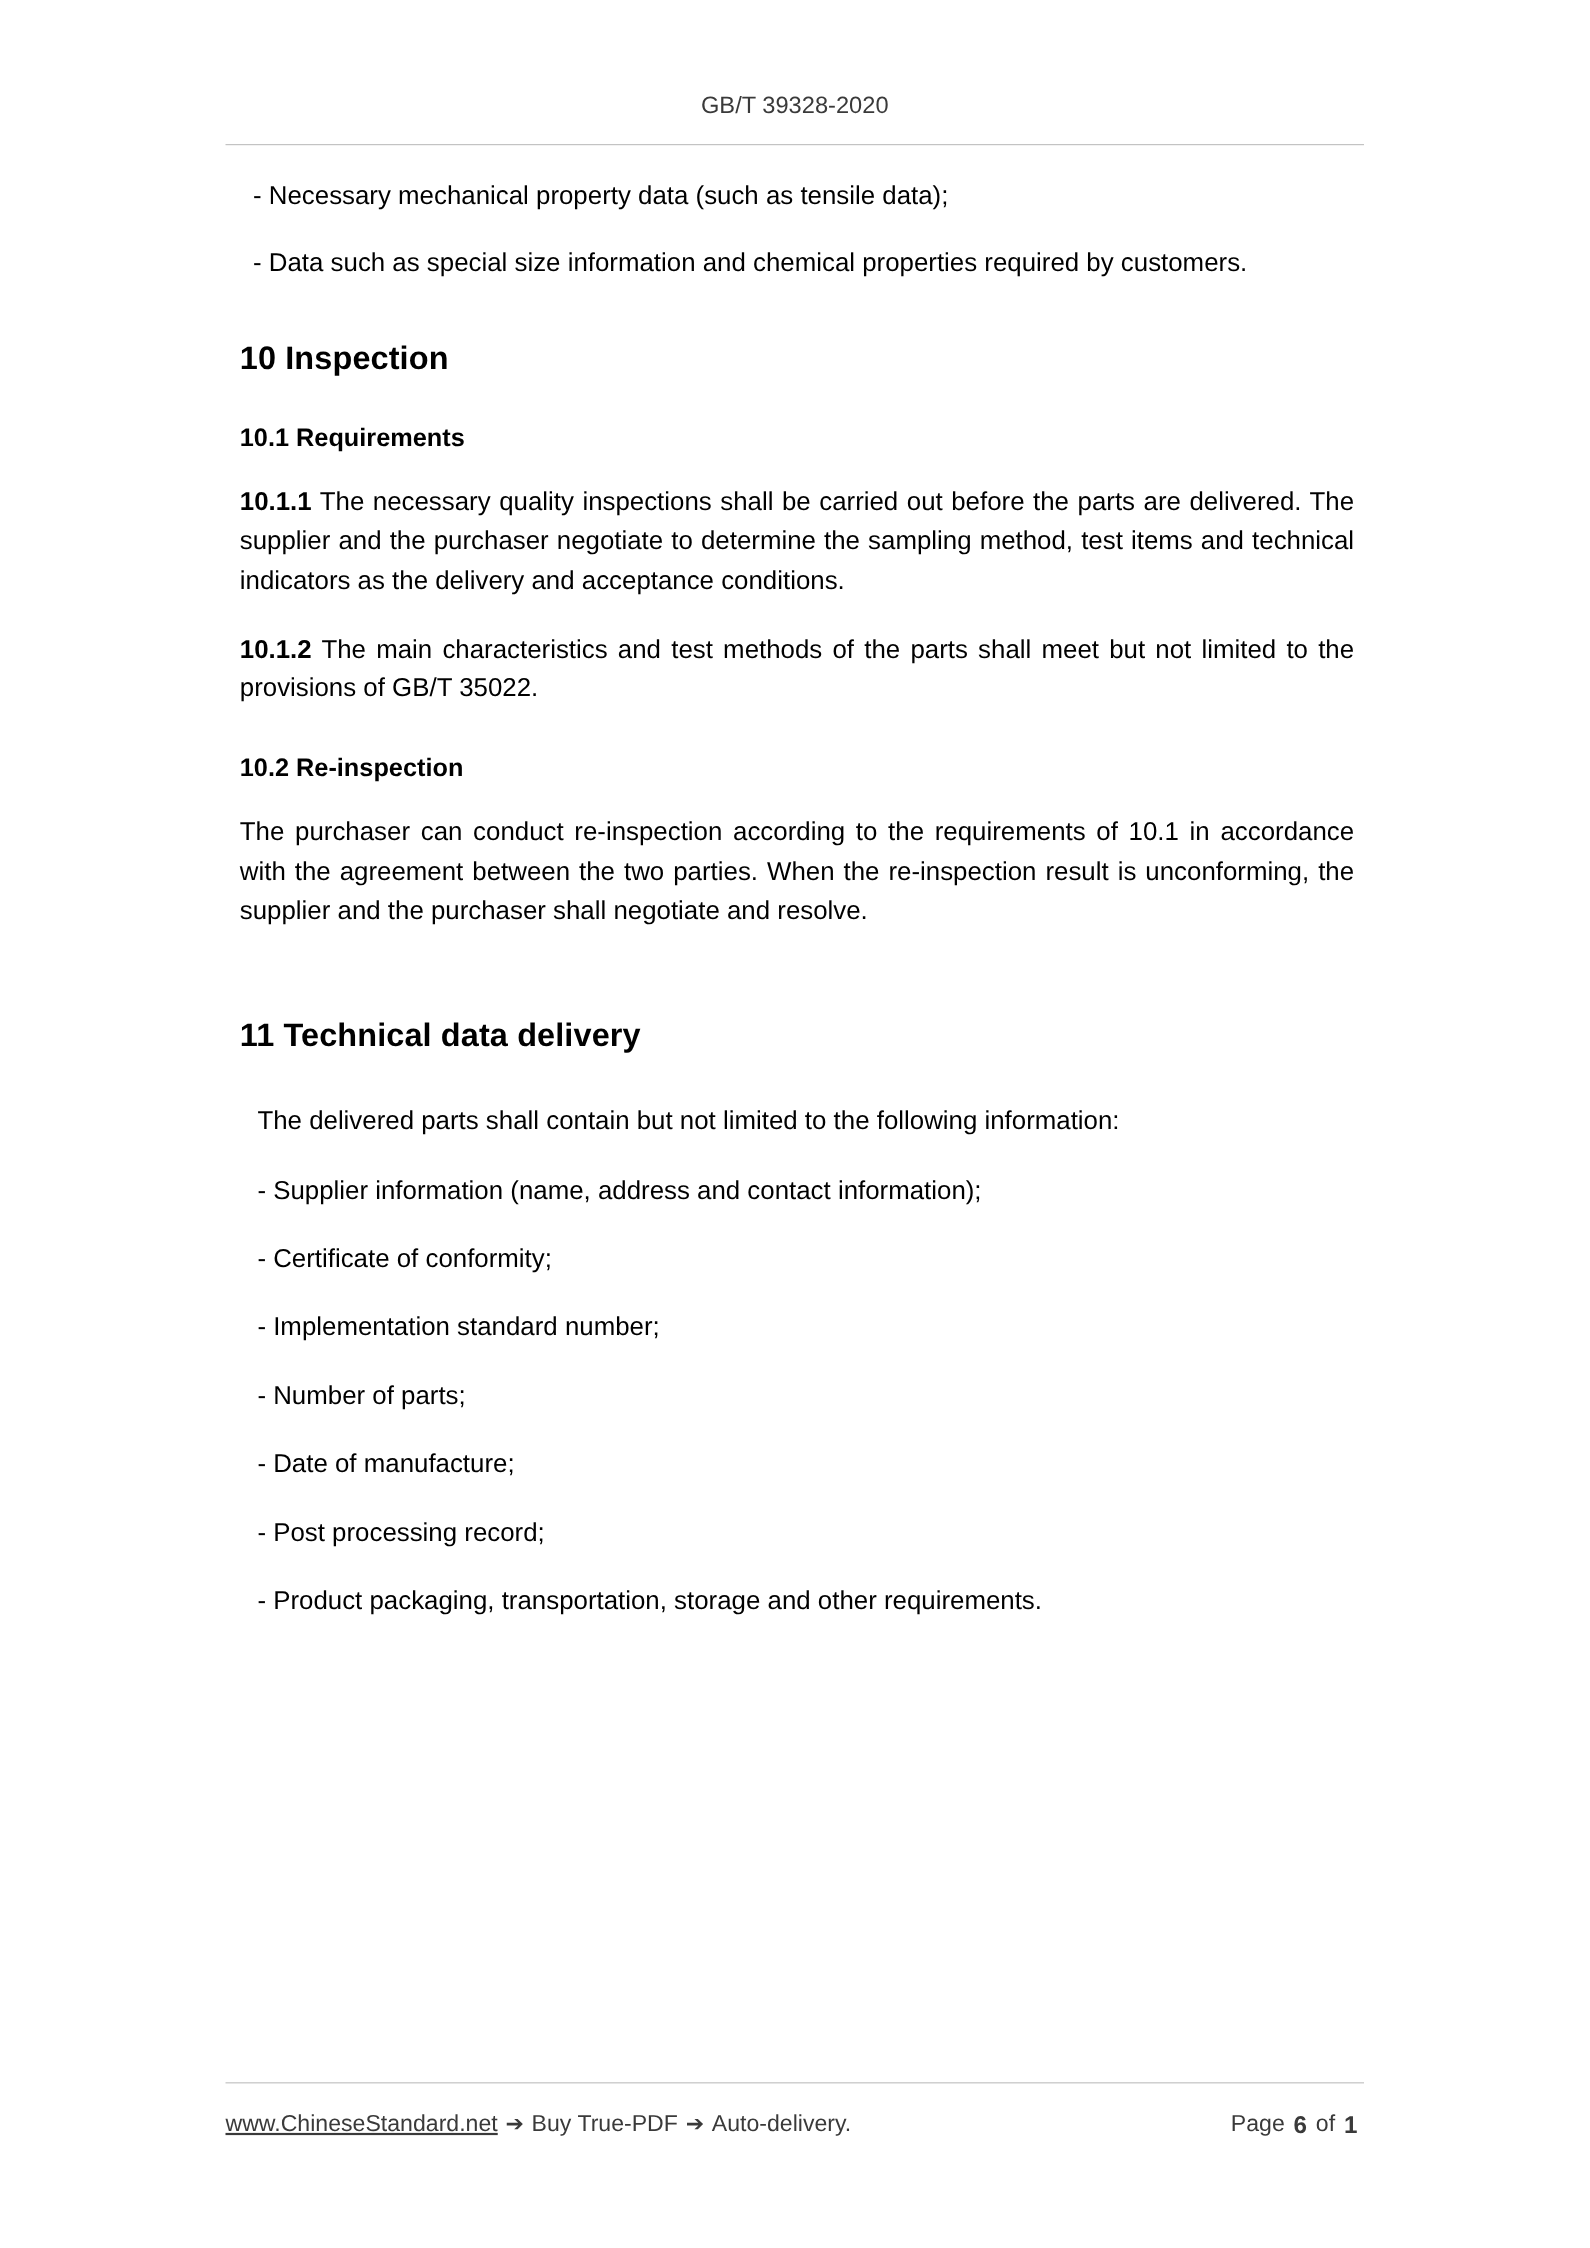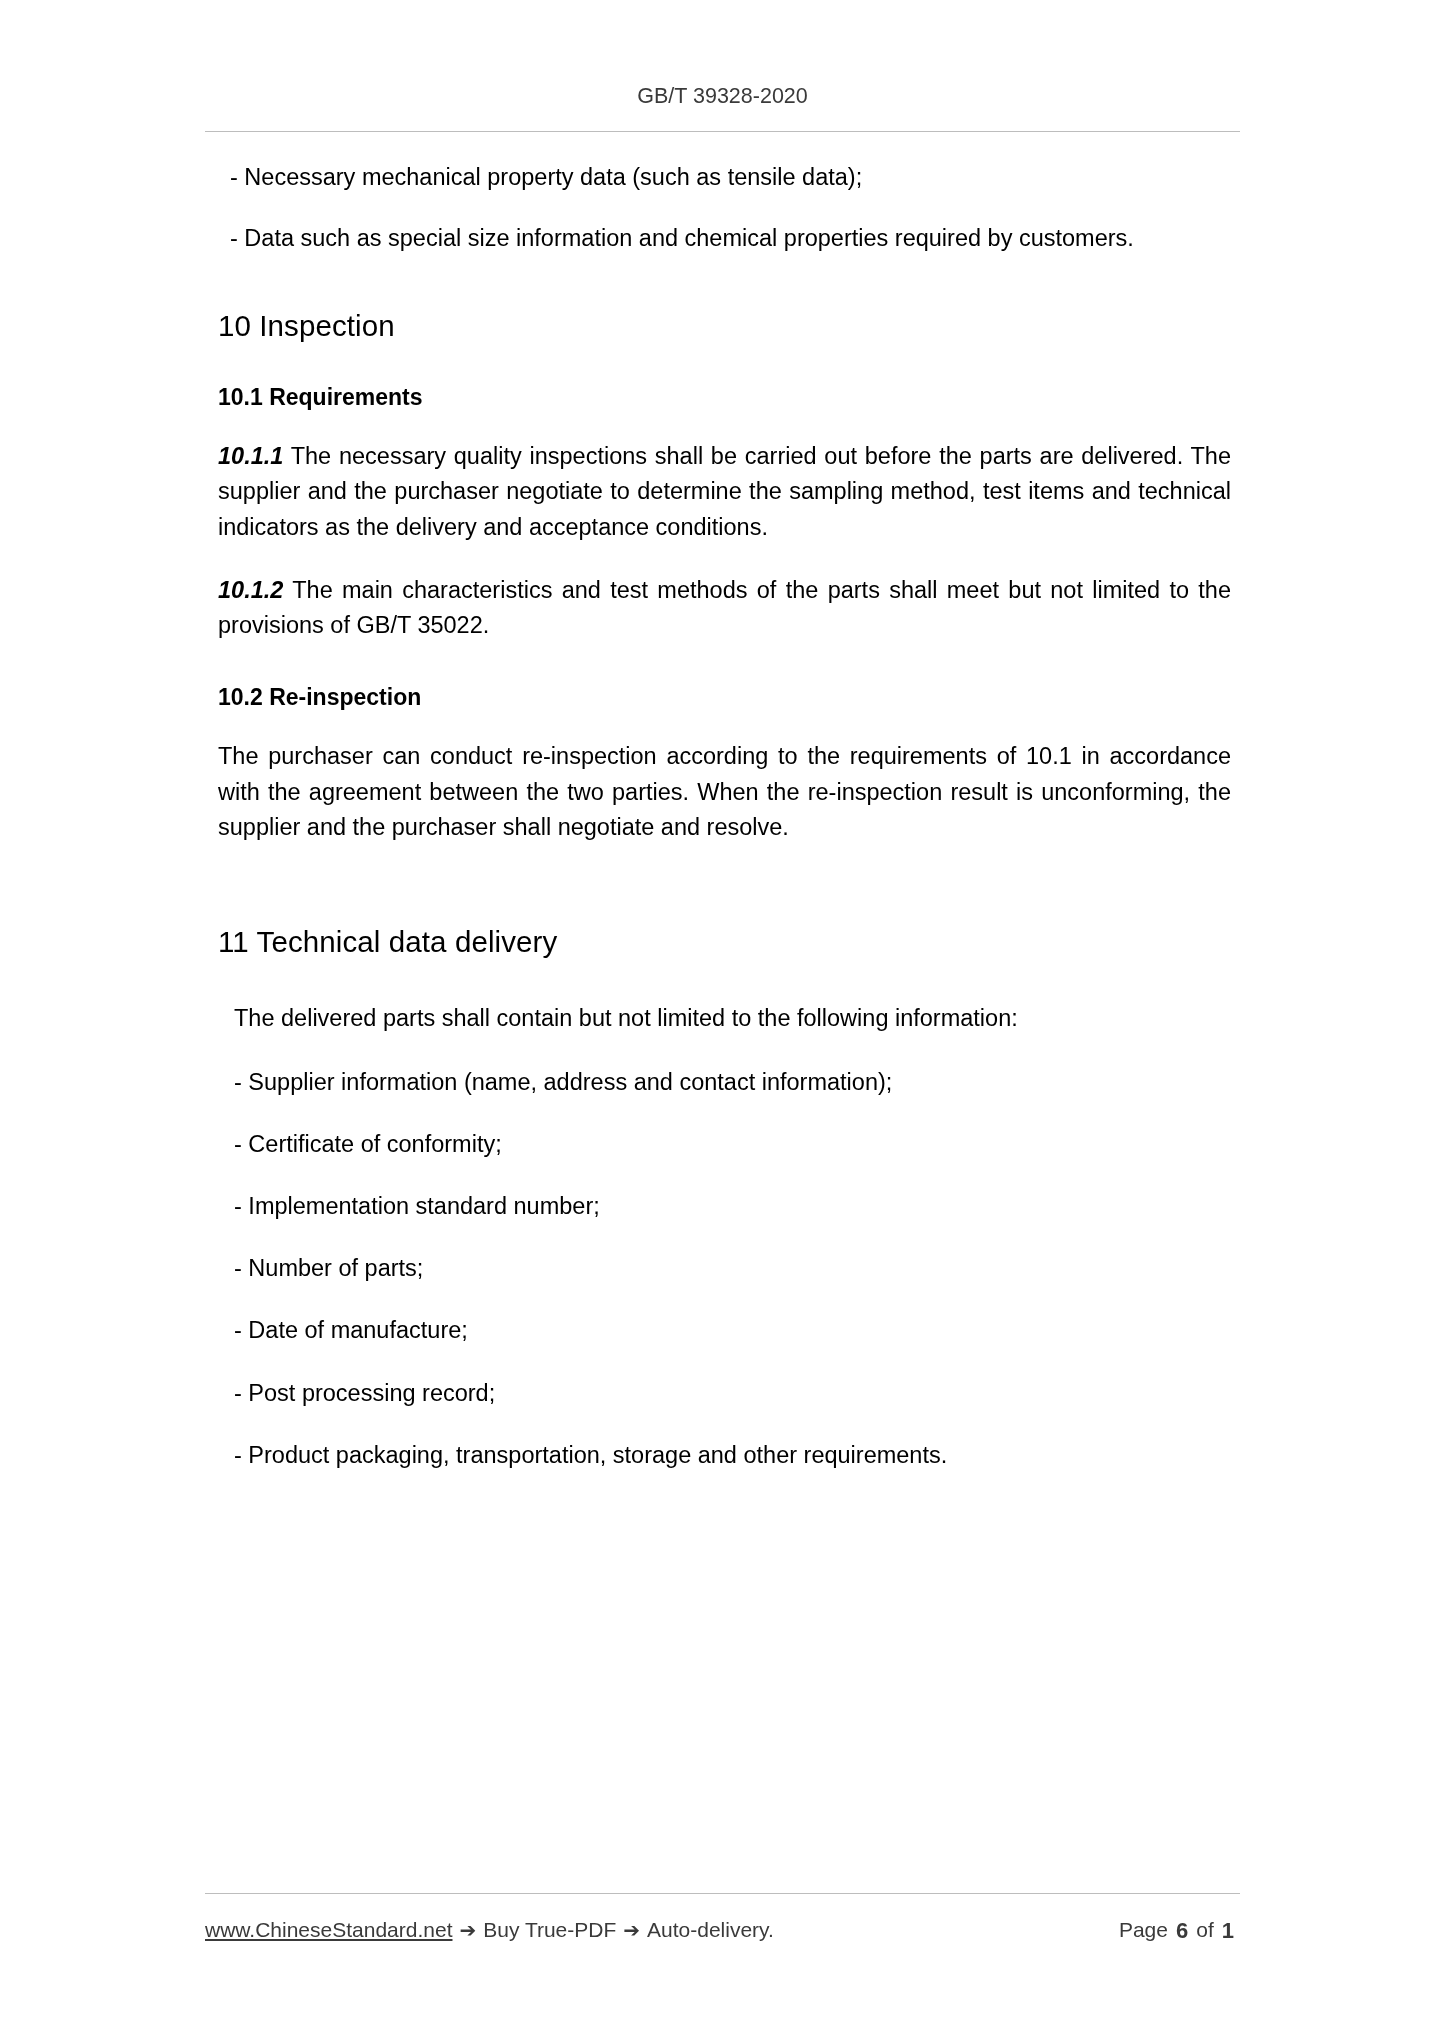--- a/index.html
+++ b/index.html
@@ -48,42 +48,41 @@
     margin: 0 0 27px 0;
     padding-left: 26px;
     text-indent: -14px;
   }
   .bullet.wrap {
     padding-left: 26px;
     text-indent: -14px;
   }
   h1.sec {
     font-size: 29.5px;
-    font-weight: normal;
+    font-weight: bold;
     margin: 54px 0 0 0;
     letter-spacing: 0.1px;
   }
   h1.sec.second {
     margin-top: 80px;
   }
   h2.sub {
     font-size: 23px;
     font-weight: bold;
     margin: 41px 0 0 0;
   }
   p.para {
     font-size: 23.5px;
     line-height: 1.5;
     margin: 28px 0 0 0;
     text-align: justify;
     text-justify: inter-word;
   }
   p.para b {
     font-weight: bold;
-    font-style: italic;
   }
   p.intro {
     font-size: 23.5px;
     line-height: 1.45;
     margin: 42px 0 0 16px;
   }
   .list2 {
     margin-top: 30px;
   }
   .list2 .bullet {

